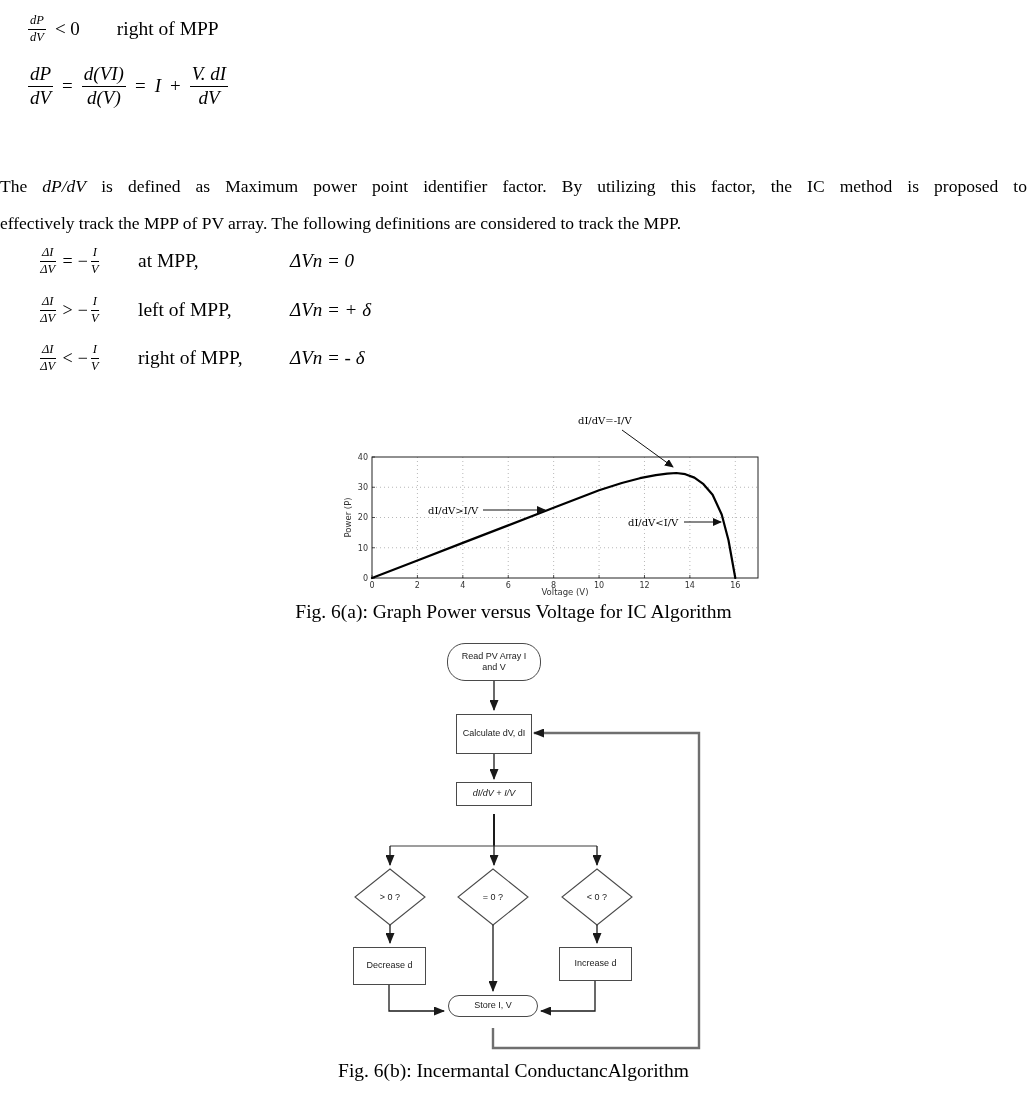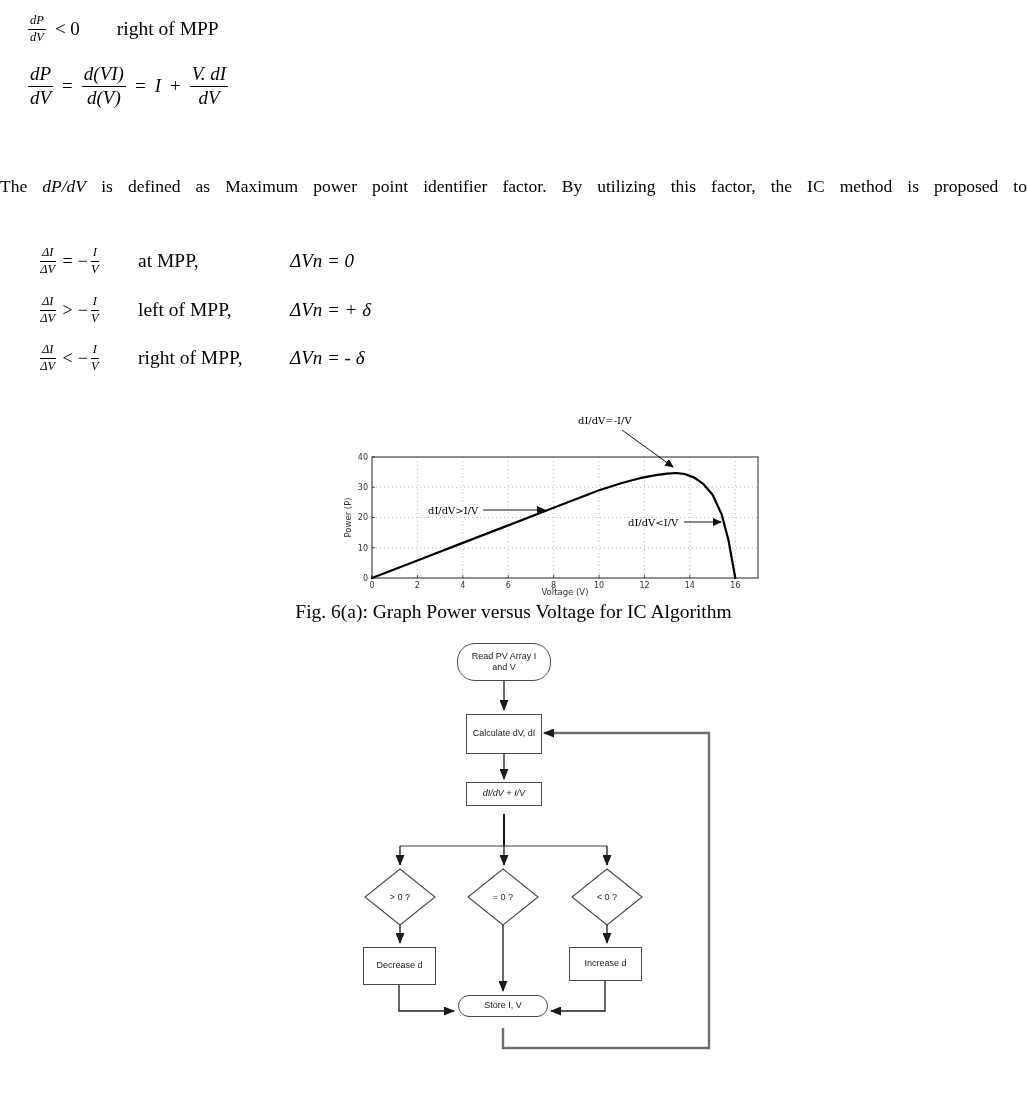--- a/index.html
+++ b/index.html
@@ -34,21 +34,21 @@
   .cond .res{position:absolute;left:278px;top:50%;transform:translateY(-50%);font-size:19px;font-style:italic;}
 
   
   .figA{position:absolute;left:340px;top:405px;width:435px;height:195px;}
   .tick{font:8px "DejaVu Sans",sans-serif;fill:#333;}
   .axlabel{font:8.5px "DejaVu Sans",sans-serif;fill:#333;}
   .ann{font:10px "DejaVu Serif",serif;fill:#000;}
   .capA{position:absolute;left:0;top:601px;width:1027px;text-align:center;font-size:19.5px;}
 
   
-  .flow{position:absolute;left:340px;top:640px;width:400px;height:418px;}
+  .flow{position:absolute;left:330px;top:640px;width:400px;height:418px;}
   .flow svg{position:absolute;left:0;top:0;}
   .fnode{position:absolute;background:#fff;border:1px solid #4a4a4a;display:flex;flex-direction:column;
          align-items:center;justify-content:center;text-align:center;
          font-family:"Liberation Sans","DejaVu Sans",sans-serif;font-size:9px;color:#1a1a1a;line-height:1.25;box-sizing:border-box;}
   .stadium{border-radius:18px;}
   .dlabel{position:absolute;display:flex;align-items:center;justify-content:center;
           font-family:"Liberation Sans","DejaVu Sans",sans-serif;font-size:9px;color:#1a1a1a;}
   .capB{position:absolute;left:0;top:1060px;width:1027px;text-align:center;font-size:19.5px;}
 </style>
 </head>
@@ -79,20 +79,21 @@
     <span class="it">I</span>
     <span class="sep">+</span>
     <span class="frac big it">
       <span class="num">V. dI</span>
       <span class="den">dV</span>
     </span>
   </div>
 
   <div class="para">
     <div class="line1"><span>The </span><span class="it">dP/dV</span><span> is defined as Maximum power point identifier factor. By utilizing this factor, the IC method is proposed to</span></div>
+    <div>effectively track the MPP of PV array. The following definitions are considered to track the MPP.</div>
   </div>
 
   <div class="cond" style="top:235px;">
     <span class="lhs">
       <span class="frac sm it">
         <span class="num">ΔI</span>
         <span class="den">ΔV</span>
       </span>
       <span class="op">=</span>
       <span class="minus">−</span>
@@ -245,13 +246,14 @@
       <span>Decrease d</span>
     </div>
     <div class="fnode" style="left:229px;top:307px;width:73px;height:34px;">
       <span>Increase d</span>
     </div>
     <div class="fnode stadium" style="left:118px;top:355px;width:90px;height:22px;border-radius:15px;">
       <span>Store I, V</span>
     </div>
   </div>
 
+  <div class="capB">Fig. 6(b): Incermantal ConductancAlgorithm</div>
 </div>
 
 </body></html>

